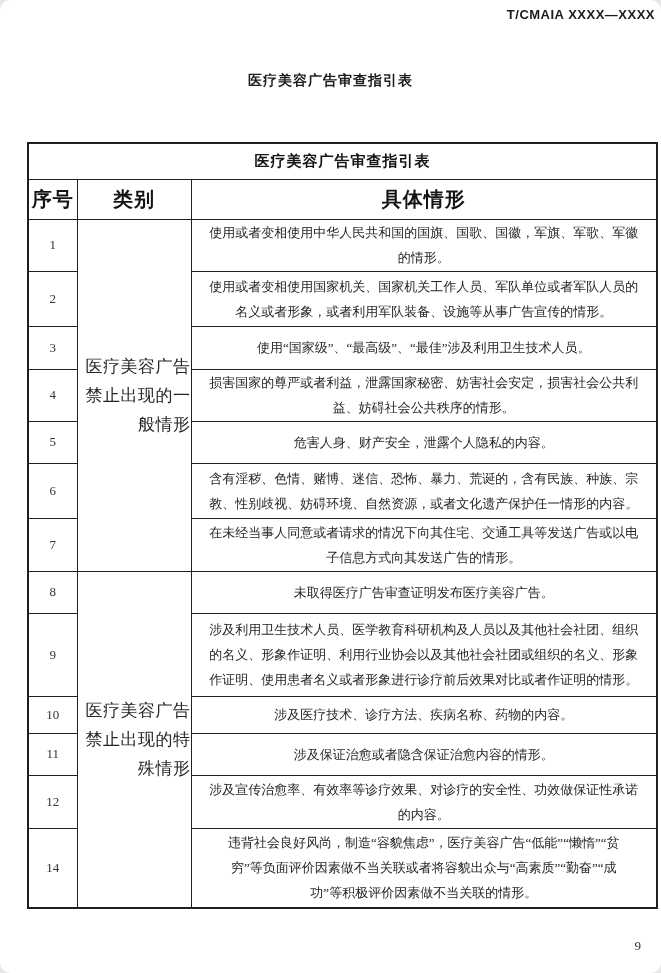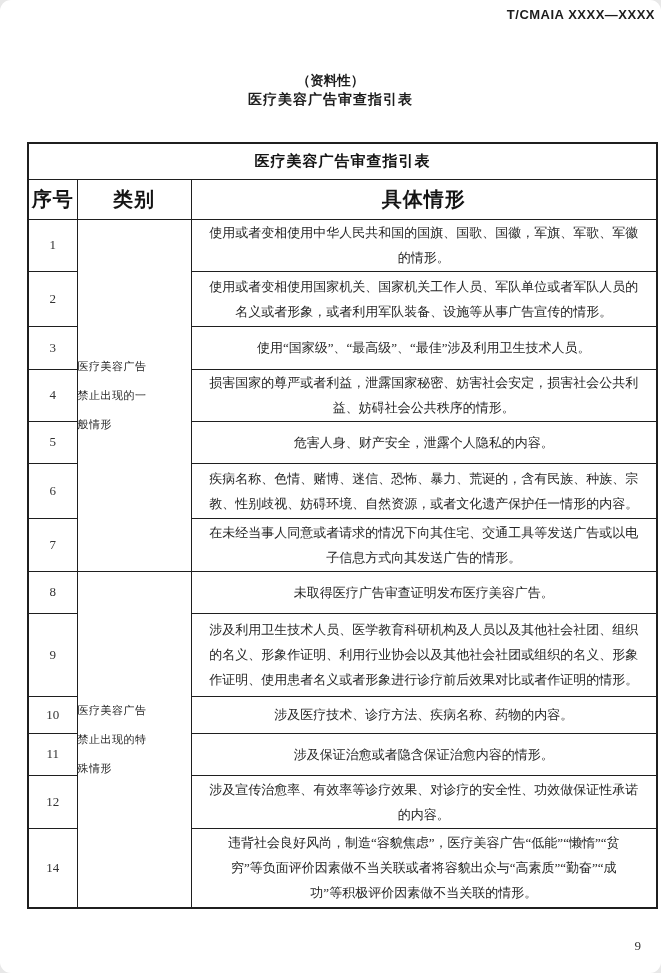--- a/index.html
+++ b/index.html
@@ -45,21 +45,21 @@
   }
   .colhead {
     font-size:20px; font-weight:bold; text-align:center;
     color:#141414; letter-spacing:1px;
   }
   td.no-cell {
     text-align:center; font-size:13px; color:#333;
     font-family:"Liberation Serif","DejaVu Serif",serif;
   }
   td.cat-cell {
-    text-align:left; font-size:11px; line-height:29px;
+    text-align:right; font-size:17px; line-height:29px;
     white-space:pre-line; color:#262626; letter-spacing:0.5px;
   }
   td.detail-cell {
     font-size:13px; line-height:25px;
     padding:0 6px 0 8px;
     white-space:pre-line;
     text-align:center; color:#262626;
   }
   .page-number {
     position:absolute; right:20px; bottom:19px;
@@ -67,21 +67,20 @@
   }
 </style>
 </head>
 <body>
 
 <div class="page">
 
   <div class="doc-code">T/CMAIA XXXX—XXXX</div>
 
   <div class="appendix">
-    <div class="l2">（资料性）</div>
     <div class="l3">医疗美容广告审查指引表</div>
   </div>
 
   <table class="guide">
     <colgroup>
       <col style="width:49px">
       <col style="width:114px">
       <col style="width:466px">
     </colgroup>
     <tbody>
@@ -115,21 +114,21 @@
       <td class="no-cell">4</td>
       <td class="detail-cell">损害国家的尊严或者利益，泄露国家秘密、妨害社会安定，损害社会公共利
 益、妨碍社会公共秩序的情形。</td>
     </tr>
     <tr style="height:42px">
       <td class="no-cell">5</td>
       <td class="detail-cell">危害人身、财产安全，泄露个人隐私的内容。</td>
     </tr>
     <tr style="height:55px">
       <td class="no-cell">6</td>
-      <td class="detail-cell">疾病名称、色情、赌博、迷信、恐怖、暴力、荒诞的，含有民族、种族、宗
+      <td class="detail-cell">含有淫秽、色情、赌博、迷信、恐怖、暴力、荒诞的，含有民族、种族、宗
 教、性别歧视、妨碍环境、自然资源，或者文化遗产保护任一情形的内容。</td>
     </tr>
     <tr style="height:53px">
       <td class="no-cell">7</td>
       <td class="detail-cell">在未经当事人同意或者请求的情况下向其住宅、交通工具等发送广告或以电
 子信息方式向其发送广告的情形。</td>
     </tr>
 
     <tr style="height:42px">
       <td class="no-cell">8</td>

